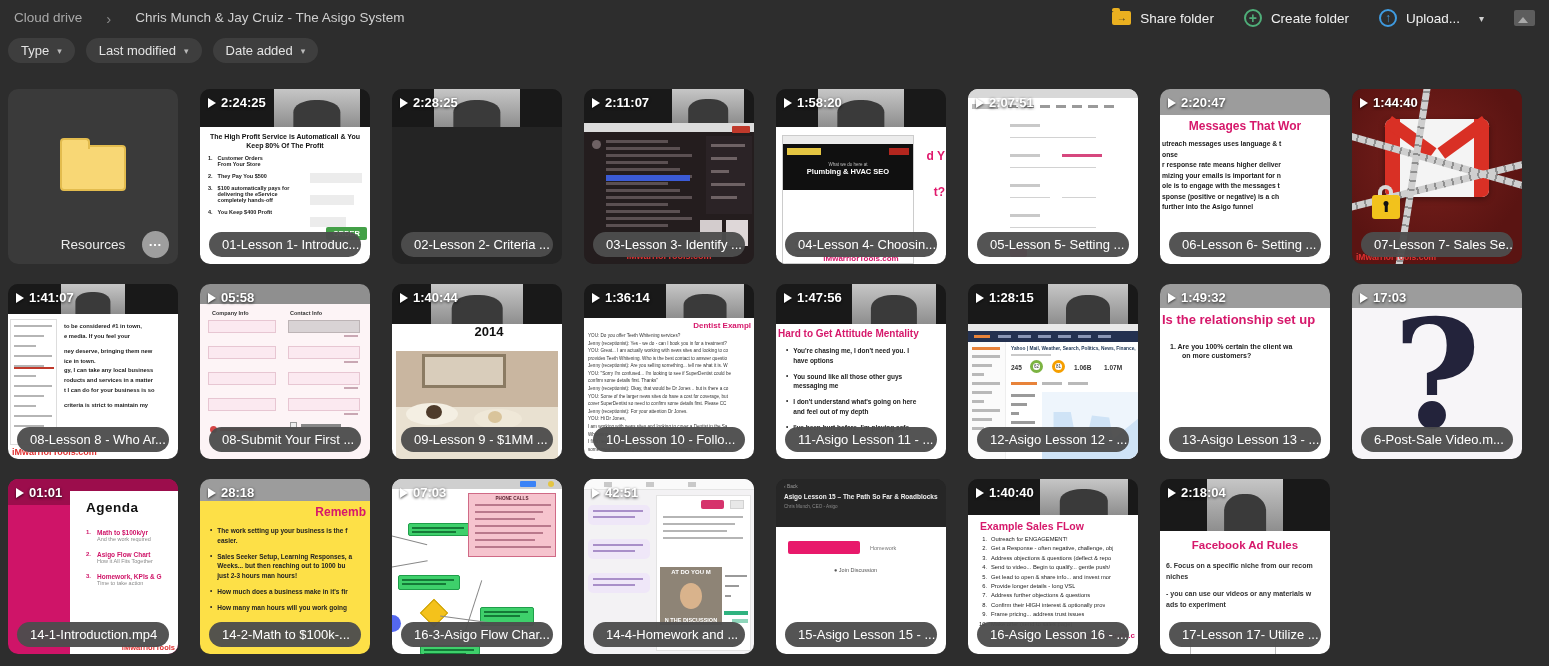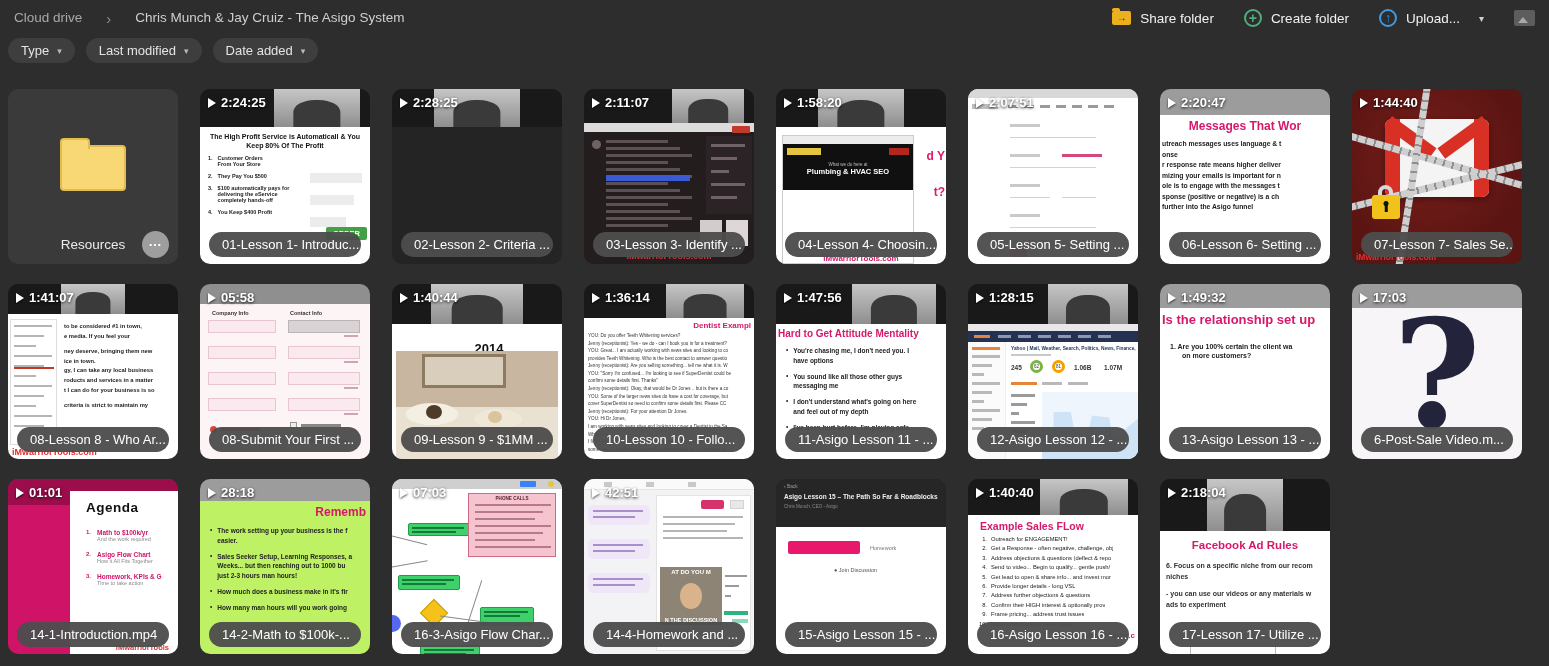--- a/index.html
+++ b/index.html
@@ -377,21 +377,21 @@
       <div class="pill">08-Submit Your First ...</div>
     </div>
     <div class="tile">
       <div class="thumb">
         <div style="position: absolute; top: 0px; left: 0px; right: 0px; height: 40px; background: rgb(25, 25, 25);">
           <div style="position: absolute; top: 0px; height: 40px; width: 92px; background: linear-gradient(rgb(198, 198, 198), rgb(142, 142, 142)); left: 50%; transform: translateX(-50%);">
             <div style="position: absolute; left: 50%; bottom: 0px; transform: translateX(-50%); width: 55%; height: 72%; background: rgb(58, 58, 58); border-radius: 45% 45% 0px 0px;"></div>
           </div>
         </div>
         <div style="position: absolute; inset: 40px 0px 0px; background: rgb(255, 255, 255); overflow: hidden;">
-          <div style="margin-top: 17px; text-align: center; font-weight: bold; font-size: 13px; color: rgb(17, 17, 17); padding-left: 24px;">2014</div>
+          <div style="margin-top: 0; text-align: center; font-weight: bold; font-size: 13px; color: rgb(17, 17, 17); padding-left: 24px;">2014</div>
           <div style="position: absolute; inset: 27px 4px 0px; background: rgb(201, 182, 160);">
             <div style="position: absolute; left: 26px; top: 3px; width: 84px; height: 34px; background: rgb(217, 205, 187); border: 3px solid rgb(139, 123, 99);"></div>
             <div style="position: absolute; left: 0px; bottom: 0px; right: 0px; height: 52px; background: rgb(233, 225, 209);"></div>
             <div style="position: absolute; left: 10px; bottom: 34px; width: 52px; height: 22px; border-radius: 50%; background: rgb(244, 239, 227);"></div>
             <div style="position: absolute; left: 78px; bottom: 30px; width: 48px; height: 20px; border-radius: 50%; background: rgb(239, 232, 216);"></div>
             <div style="position: absolute; left: 30px; bottom: 40px; width: 16px; height: 14px; border-radius: 50%; background: rgb(78, 59, 42);"></div>
             <div style="position: absolute; left: 92px; bottom: 36px; width: 14px; height: 12px; border-radius: 50%; background: rgb(217, 196, 155);"></div>
           </div>
         </div>
       </div>
@@ -596,32 +596,32 @@
               <div style="display: flex; gap: 6px; margin-bottom: 9px;">
                 <div style="font-size: 6px; font-weight: bold; color: rgb(207, 20, 104);">3.</div>
                 <div>
                   <div style="font-size: 6.5px; font-weight: bold; color: rgb(207, 20, 104); white-space: nowrap;">Homework, KPIs &amp; G</div>
                   <div style="font-size: 5.5px; color: rgb(138, 138, 138); white-space: nowrap;">Time to take action</div>
                 </div>
               </div>
             </div>
           </div>
         </div>
-        <div class="wm" style="right: 9px; bottom: 2px; font-size: 7.5px;">iMwarriorTools</div>
+        <div class="wm" style="right: 3px; bottom: 2px; font-size: 7.5px;">iMwarriorTools</div>
       </div>
       <div class="dur">
         <div class="tri"></div>
         <span>01:01</span>
       </div>
       <div class="pill">14-1-Introduction.mp4</div>
     </div>
     <div class="tile">
       <div class="thumb">
         <div style="position: absolute; top: 0px; left: 0px; right: 0px; height: 22px; background: rgb(156, 156, 156);"></div>
-        <div style="position: absolute; inset: 22px 0px 0px; background: #bef264; overflow: hidden;">
+        <div style="position: absolute; inset: 22px 0px 0px; background: #fde047; overflow: hidden;">
           <div style="margin: 4px 4px 2px; color: rgb(214, 24, 107); font-weight: bold; white-space: nowrap; overflow: hidden; font-size: 12px; text-align: right;">Rememb</div>
           <div style="margin: 7px 0px 0px 10px;">
             <div style="display: flex; gap: 5px; margin-bottom: 6px;">
               <div style="font-size: 6.5px; color: rgb(34, 34, 34);">•</div>
               <div>
                 <div style="font-size: 6.5px; font-weight: bold; color: rgb(34, 34, 34); line-height: 1.5; white-space: nowrap;">The work setting up your business is the f</div>
                 <div style="font-size: 6.5px; font-weight: bold; color: rgb(34, 34, 34); line-height: 1.5; white-space: nowrap;">easier.</div>
               </div>
             </div>
             <div style="display: flex; gap: 5px; margin-bottom: 6px;">

